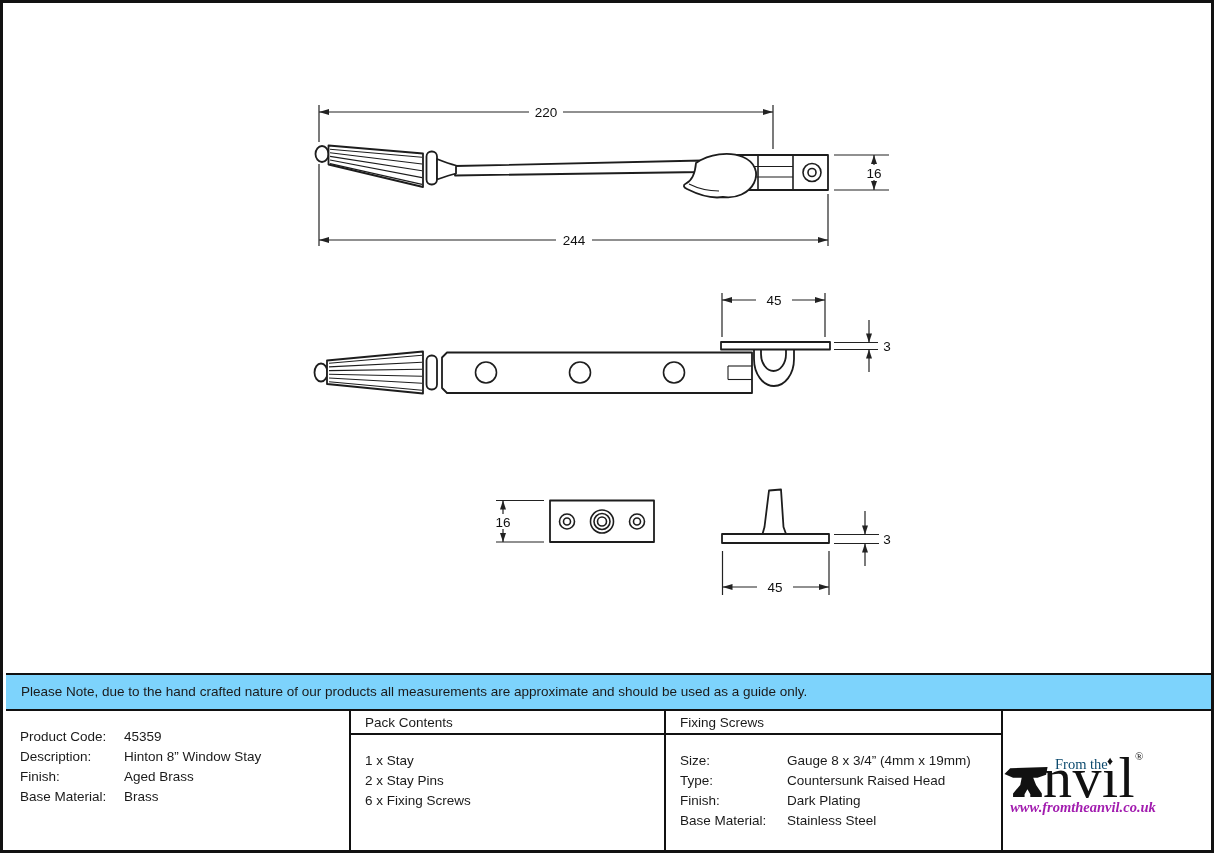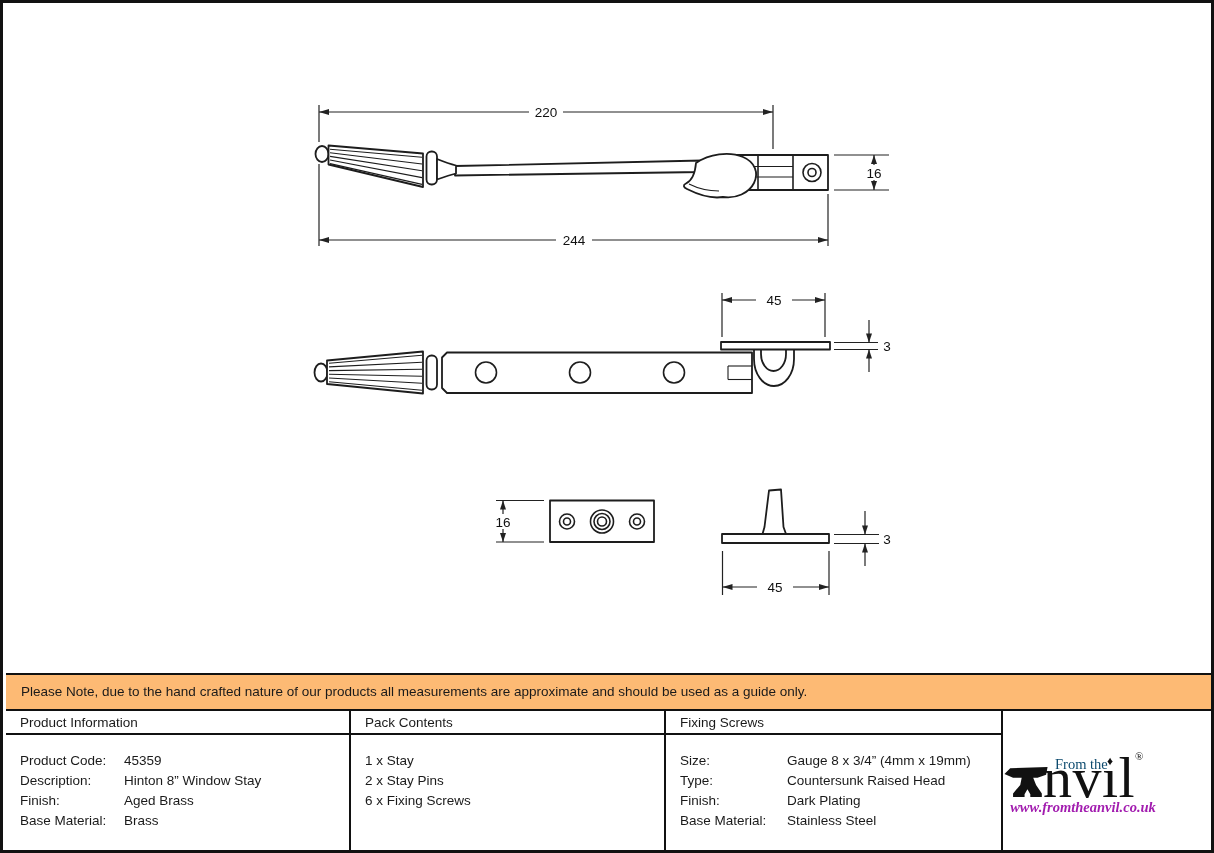--- a/index.html
+++ b/index.html
@@ -20,21 +20,21 @@
   .dim{stroke:#222;stroke-width:1.2;fill:none;}
   .ah{fill:#222;stroke:none;}
   .dt{font:13.5px "Liberation Sans",sans-serif;fill:#111;text-anchor:middle;}
   .gap{fill:#fff;stroke:none;}
 
   .note-row{
     position:absolute;left:3px;top:670px;width:1208px;height:38px;
     box-sizing:border-box;
     border-top:2px solid #111;border-bottom:2px solid #111;
     font-size:13.5px;line-height:34px;padding-left:15px;
-    background:#fdba74;
+    background:#7dd3fc;
   }
   .spec-table{
     position:absolute;left:3px;top:708px;width:1208px;height:142px;
     display:flex;align-items:stretch;background:#fff;
   }
   .col{box-sizing:border-box;}
   .col.bordered{border-right:2px solid #111;}
   .col-product{width:345px;}
   .col-pack{width:315px;}
   .col-fixing{width:337px;}
@@ -231,21 +231,20 @@
   </g>
 </svg>
 
 <div class="note-row">
   <span>Please Note, due to the hand crafted nature of our products all measurements are approximate and should be used as a guide only.</span>
 </div>
 
 <div class="spec-table">
 
   <div class="col col-product bordered">
-    <div class="col-header">Product Information</div>
     <div class="col-body">
       <div class="kv-row">
         <span class="k">Product Code:</span>
         <span class="v">45359</span>
       </div>
       <div class="kv-row">
         <span class="k">Description:</span>
         <span class="v">Hinton 8” Window Stay</span>
       </div>
       <div class="kv-row">

